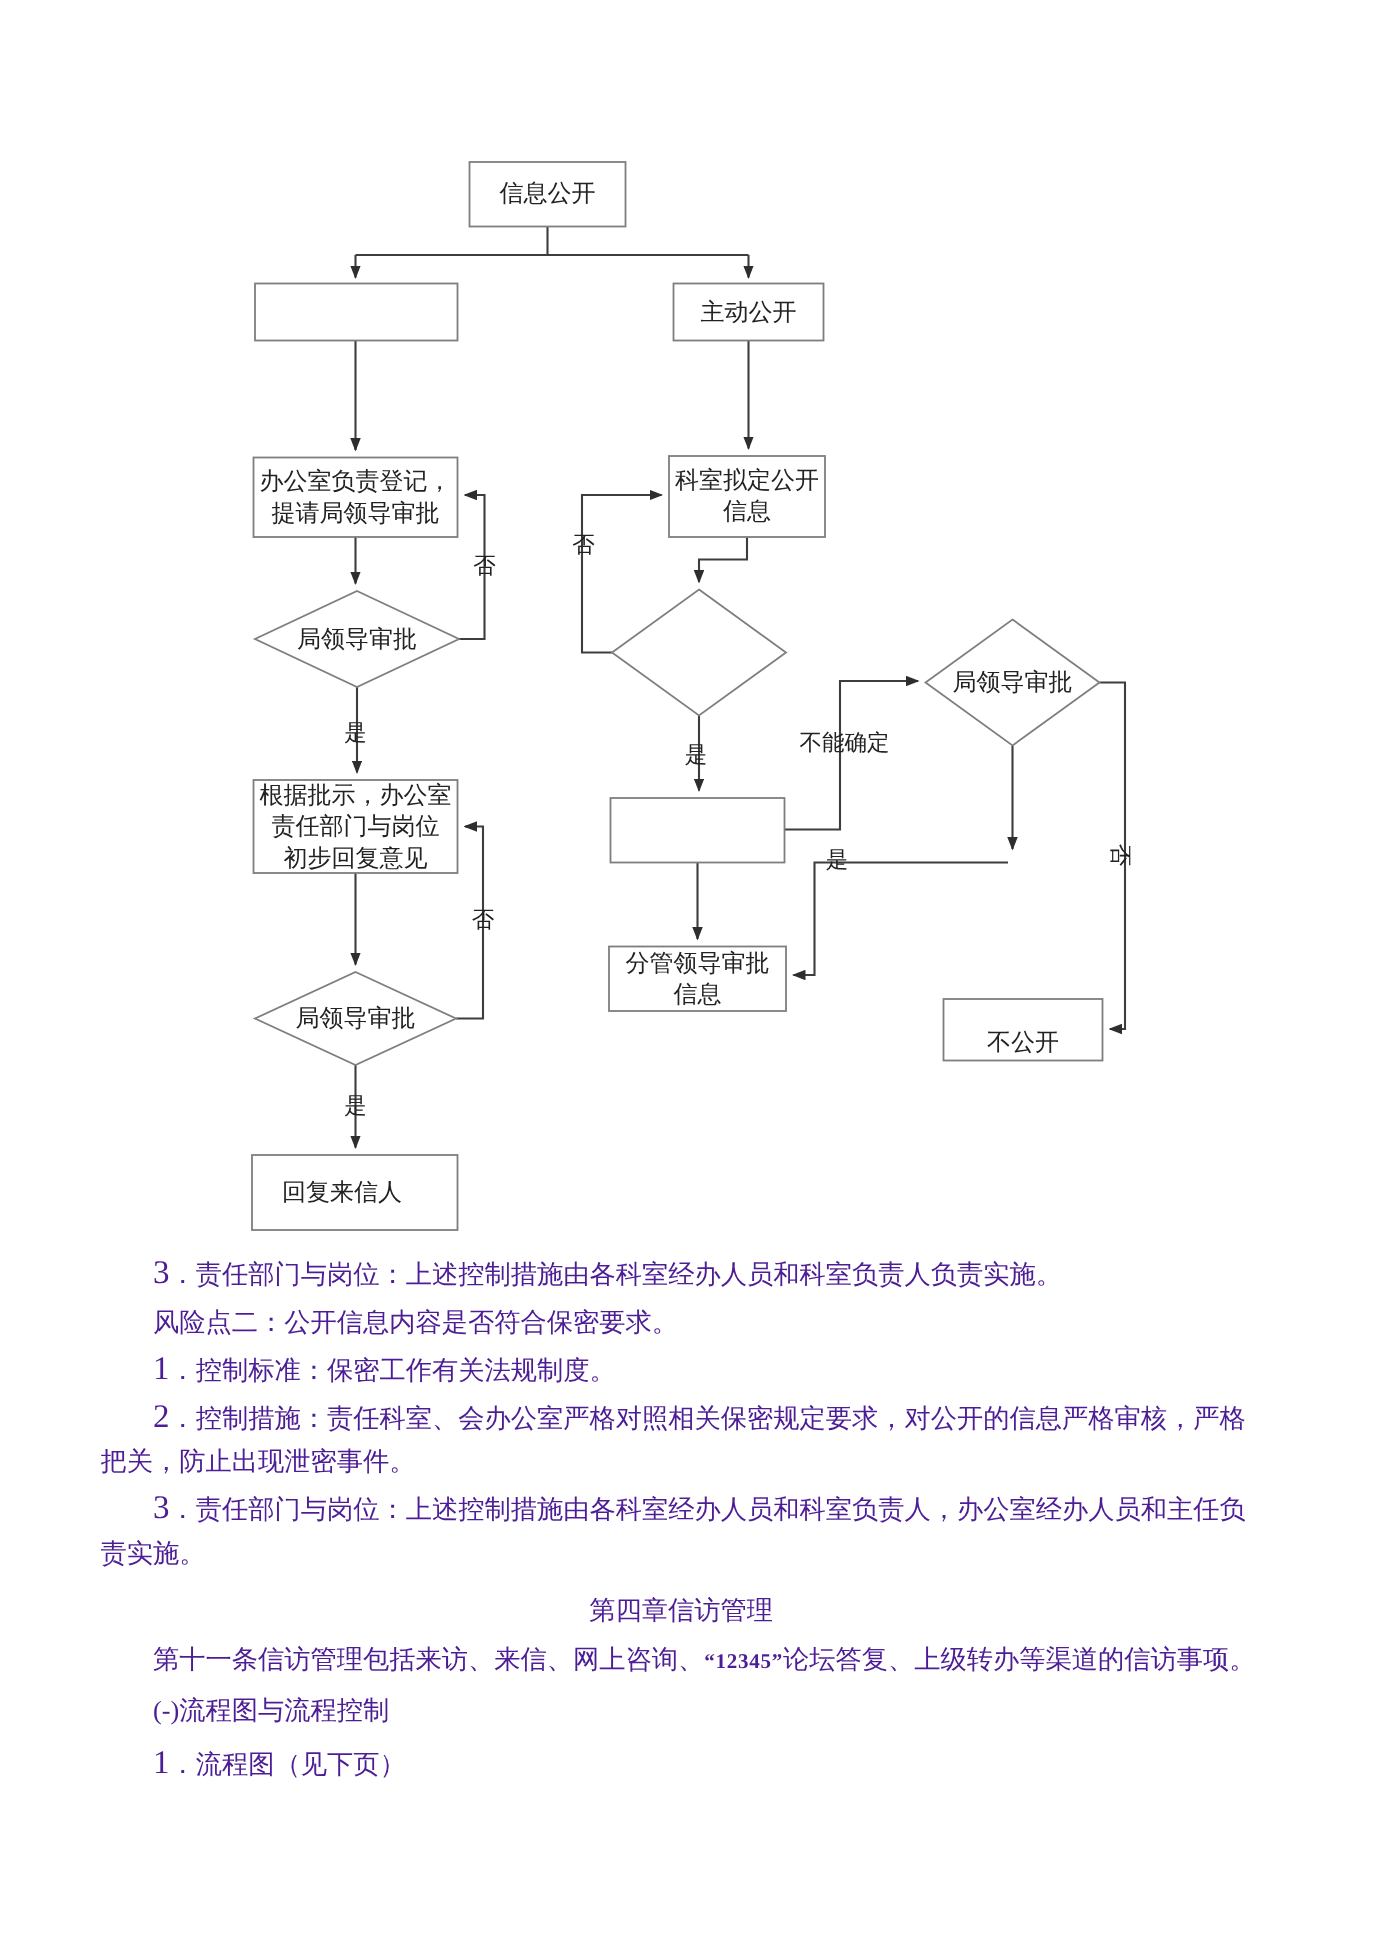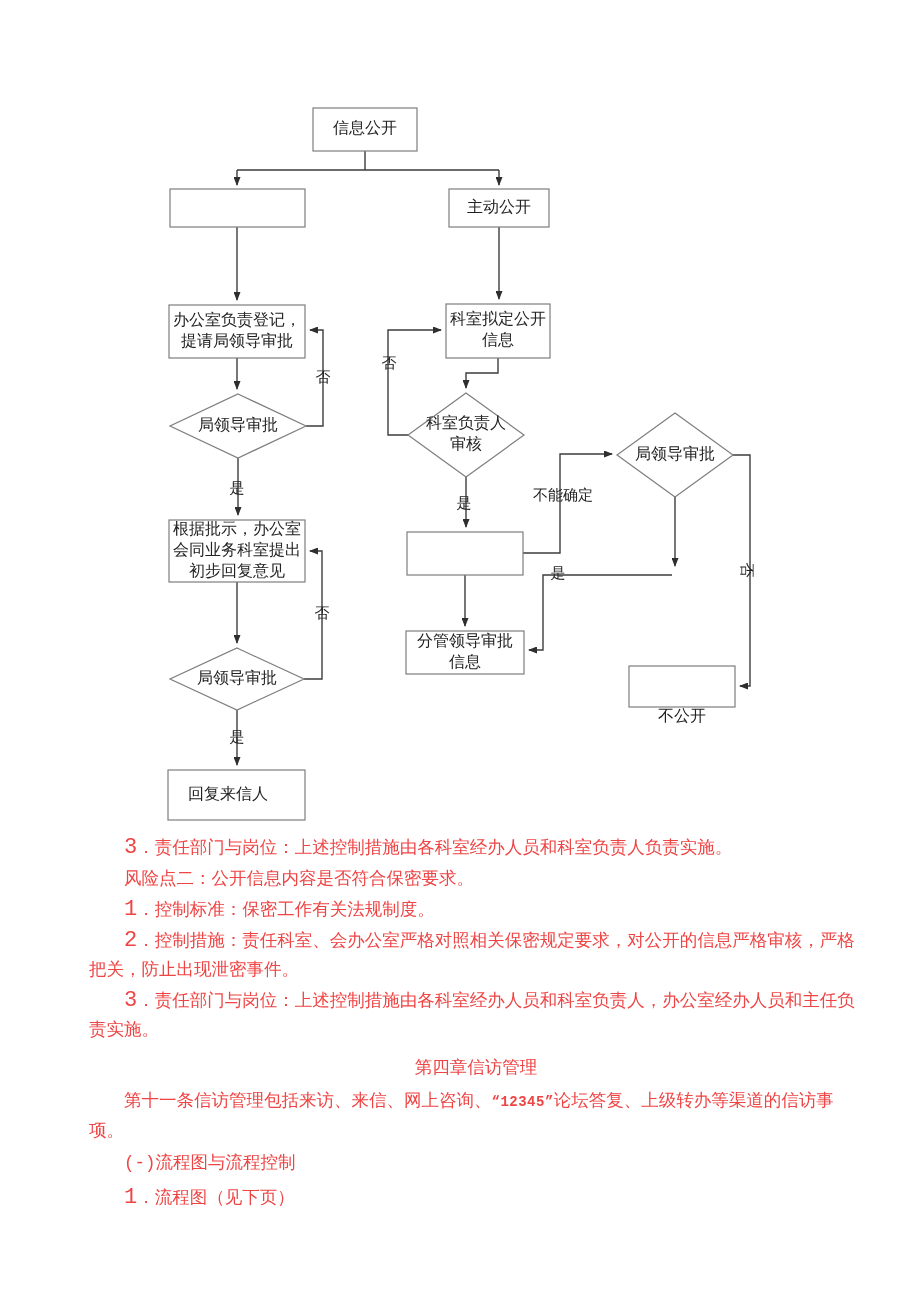--- a/index.html
+++ b/index.html
@@ -1,35 +1,35 @@
 <!DOCTYPE html>
 <html><head>
 <meta charset="utf-8">
 <style>
   html,body { margin:0; padding:0; background:#ffffff; }
   .page {
     position:relative; width:920px; height:1301px; background:#ffffff;
-    font-family:Liberation Mono, monospace; color:#1f1f1f;
+    font-family:Liberation Serif, serif; color:#1f1f1f;
     overflow:hidden;
   }
   .chart { position:absolute; left:0; top:0; }
   .chart svg { display:block; }
   .node-label {
     position:absolute; display:flex; align-items:center; justify-content:center;
     text-align:center; white-space:pre-line; font-size:16px; line-height:21px;
     color:#222222; pointer-events:none;
   }
   .edge-label {
     position:absolute; display:flex; align-items:center; justify-content:center;
     font-size:15px; color:#222222; pointer-events:none;
   }
   .edge-label.rot { transform:rotate(90deg); }
   .bodytext {
-    position:absolute; left:89px; top:833px; width:774px;
-    font-size:17.5px; line-height:29px; color:#ef4444;
+    position:absolute; left:67px; top:833px; width:774px;
+    font-size:17.5px; line-height:29px; color:#4c1d95;
   }
   .para { margin:0 0 1px 0; text-indent:35px; }
   .bignum { font-size:22px; }
   .heading { text-align:center; text-indent:0; margin-top:9px; margin-bottom:4px; }
   .hl { font-weight:bold; font-size:14px; letter-spacing:0.5px; }
   .item1 { margin-top:3px; margin-bottom:5px; }
 </style>
 </head>
 <body>
 
@@ -83,30 +83,28 @@
       </g>
     </svg>
 
     <div class="node-label" style="left:313px;top:108px;width:104px;height:43px">信息公开</div>
     <div class="node-label" style="left:449px;top:189px;width:100px;height:38px">主动公开</div>
     <div class="node-label" style="left:169px;top:305px;width:136px;height:53px">办公室负责登记，
 提请局领导审批</div>
     <div class="node-label" style="left:446px;top:304px;width:104px;height:54px">科室拟定公开
 信息</div>
     <div class="node-label" style="left:170px;top:394px;width:136px;height:64px">局领导审批</div>
-    <div class="node-label" style="left:408px;top:393px;width:116px;height:84px">科室负责人
-审核</div>
     <div class="node-label" style="left:169px;top:520px;width:136px;height:62px">根据批示，办公室
-会同业务科室提出
+责任部门与岗位
 初步回复意见</div>
     <div class="node-label" style="left:617px;top:413px;width:116px;height:84px">局领导审批</div>
     <div class="node-label" style="left:170px;top:648px;width:134px;height:62px">局领导审批</div>
     <div class="node-label" style="left:406px;top:631px;width:118px;height:43px">分管领导审批
 信息</div>
-    <div class="node-label" style="left:629px;top:688px;width:106px;height:58px">不公开</div>
+    <div class="node-label" style="left:629px;top:666px;width:106px;height:58px">不公开</div>
     <div class="node-label" style="left:168px;top:770px;width:120px;height:50px">回复来信人</div>
 
     <div class="edge-label" style="left:313px;top:367px;width:20px;height:20px">否</div>
     <div class="edge-label" style="left:227px;top:478px;width:20px;height:20px">是</div>
     <div class="edge-label" style="left:312px;top:603px;width:20px;height:20px">否</div>
     <div class="edge-label" style="left:227px;top:727px;width:20px;height:20px">是</div>
     <div class="edge-label" style="left:379px;top:353px;width:20px;height:20px">否</div>
     <div class="edge-label" style="left:454px;top:493px;width:20px;height:20px">是</div>
     <div class="edge-label" style="left:528px;top:485px;width:70px;height:20px">不能确定</div>
     <div class="edge-label" style="left:548px;top:563px;width:20px;height:20px">是</div>

